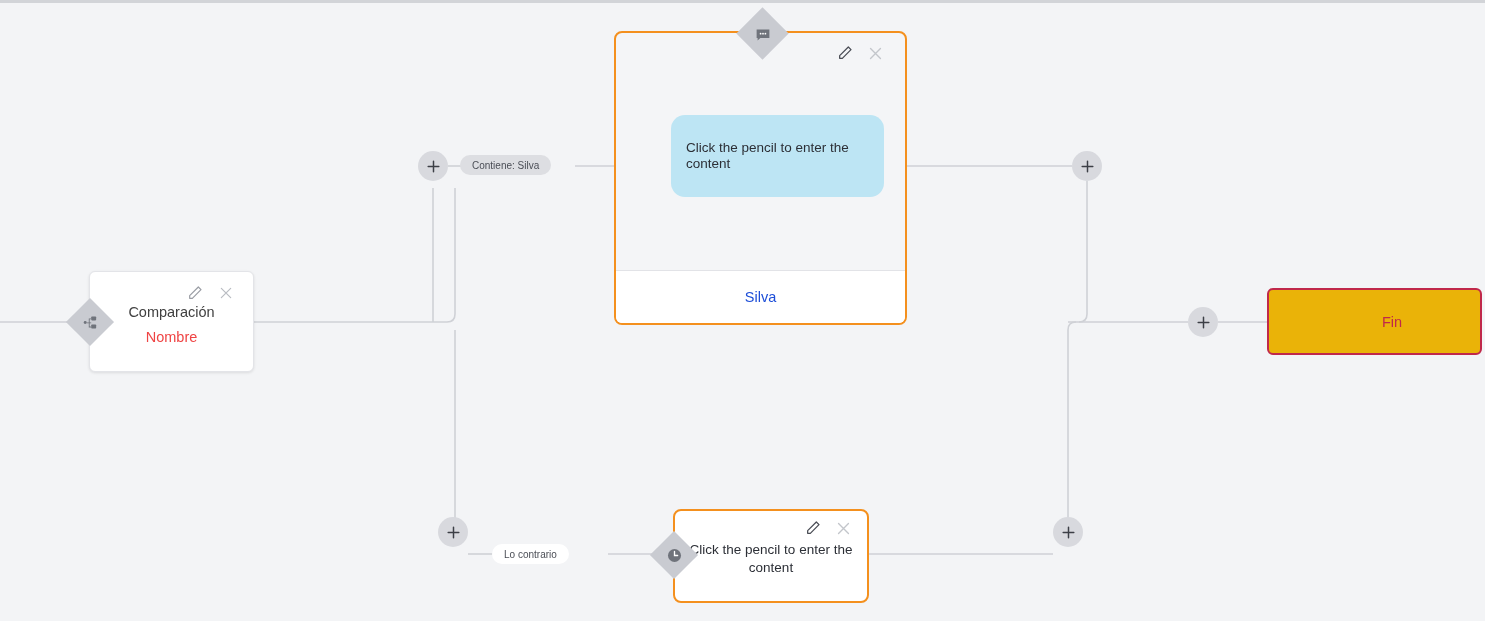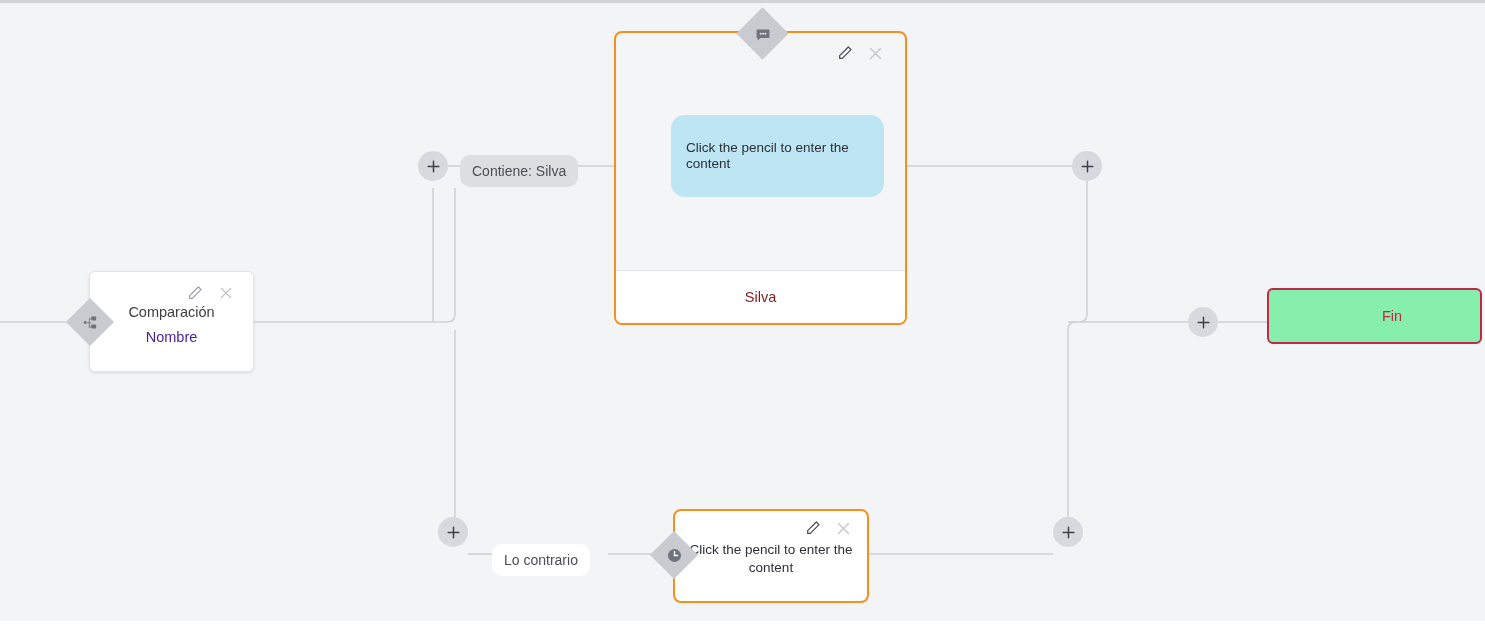--- a/index.html
+++ b/index.html
@@ -74,21 +74,21 @@
     text-align: center;
     font-size: 14.5px;
     color: #404040;
   }
   .comparison-sub {
     position: absolute;
     left: 0; right: 0;
     top: 57px;
     text-align: center;
     font-size: 14.5px;
-    color: #4c1d95;
+    color: #ef4444;
   }
 
   
   .diamond {
     position: absolute;
     width: 34px;
     height: 34px;
     background: #c9cbd1;
     transform: rotate(45deg);
     display: flex;
@@ -142,21 +142,21 @@
     left: 0;
     right: 0;
     bottom: 0;
     height: 52px;
     background: #ffffff;
     border-top: 1px solid #e2e3e7;
     display: flex;
     align-items: center;
     justify-content: center;
     font-size: 14.5px;
-    color: #7f1d1d;
+    color: #1d4ed8;
   }
 
   
   .wait-card {
     left: 673px;
     top: 506px;
     width: 196px;
     height: 94px;
     border: 2px solid #f4901e;
     border-radius: 8px;
@@ -173,22 +173,22 @@
     font-size: 13.5px;
     line-height: 18px;
     color: #2c2f36;
   }
 
   
   .end-node {
     left: 1267px;
     top: 285px;
     width: 215px;
-    height: 56px;
-    background: #86efac;
+    height: 67px;
+    background: #eab308;
     border: 2px solid #c0284a;
     border-radius: 6px;
     display: flex;
     align-items: center;
     justify-content: center;
   }
   .end-label {
     font-size: 14.5px;
     color: #c0284a;
   }
@@ -207,23 +207,23 @@
   }
   .plus-btn svg { display: block; }
 
   
   .edge-label {
     position: absolute;
     height: 20px;
     display: flex;
     align-items: center;
     justify-content: center;
-    padding: 16px 12px;
+    padding: 4px 12px;
     border-radius: 10px;
-    font-size: 14px;
+    font-size: 10px;
     color: #4b4e56;
     white-space: nowrap;
     box-sizing: border-box;
   }
   .edge-label.gray { background: #dddee2; }
   .edge-label.white { background: #ffffff; text-align: center; }
 
   .label-contiene { left: 460px; top: 152px; }
   .label-contrario { left: 492px; top: 541px; }
 </style>

